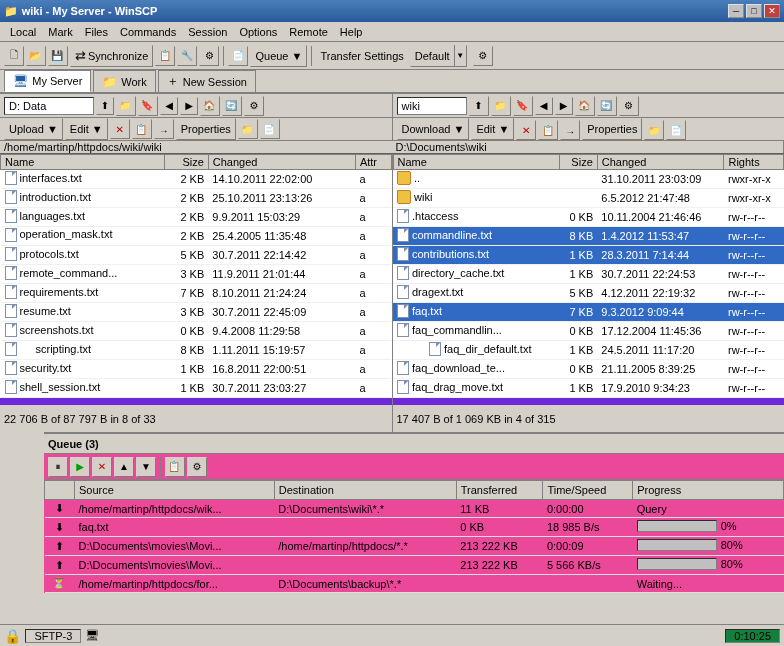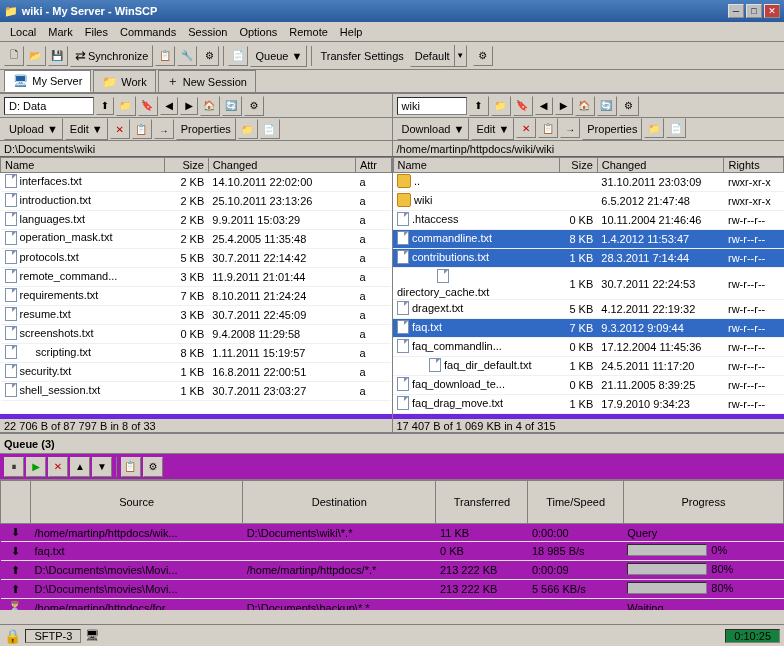--- a/index.html
+++ b/index.html
@@ -126,32 +126,33 @@
     }
     .file-table td {
       padding: 1px 4px;
       border-bottom: 1px solid #f0f0f0;
       white-space: nowrap;
       font-size: 11px;
     }
     .file-table tr.selected td { background: #316ac5; color: white; }
     .status-bar-panel {
       background: #d4d0c8;
-      height: 18px;
+      height: 34px;
       display: flex;
       align-items: center;
       padding: 0 4px;
       font-size: 10px;
-      border-top: 5px solid #6d28d9;
+      border-top: 7px solid #6d28d9;
     }
 
     
     .queue-area {
-      background: #a21caf;
+      background: #ec4899;
       border-top: 2px solid #808080;
+      margin-left: 44px;
     }
     .queue-header {
       background: #d4d0c8;
       height: 20px;
       display: flex;
       align-items: center;
       padding: 0 4px;
       font-weight: bold;
       border-bottom: 1px solid #808080;
       font-size: 11px;
@@ -164,22 +165,22 @@
       gap: 2px;
       border-bottom: 1px solid #808080;
     }
     .queue-table {
       width: 100%;
       border-collapse: collapse;
     }
     .queue-table th {
       background: #d4d0c8;
       border: 1px solid #808080;
-      padding: 15px 4px;
-      text-align: center;
+      padding: 3px 4px;
+      text-align: left;
       font-weight: normal;
       font-size: 11px;
     }
     .queue-table td {
       padding: 2px 4px;
       border-bottom: 1px solid #e0e0e0;
       font-size: 11px;
       white-space: nowrap;
     }
 
@@ -364,44 +365,44 @@
       <div class="sm-btn" style="color:#c00000;">✕</div>
       <div class="sm-btn">📋</div>
       <div class="sm-btn">→</div>
       <div class="tb-btn">
         <span>Properties</span>
       </div>
       <div class="sm-btn">📁</div>
       <div class="sm-btn">📄</div>
     </div>
 
-    <div style="flex:1; display:flex; align-items:flex-start; padding:0 4px; gap:2px;">
+    <div style="flex:1; display:flex; align-items:flex-end; padding:0 4px; gap:2px;">
       <div class="drop-btn">
         <span class="drop-btn-label">Download ▼</span>
       </div>
       <div class="drop-btn">
         <span class="drop-btn-label">Edit ▼</span>
       </div>
       <div class="sm-btn" style="color:#c00000;">✕</div>
       <div class="sm-btn">📋</div>
       <div class="sm-btn">→</div>
       <div class="tb-btn">
         <span>Properties</span>
       </div>
       <div class="sm-btn">📁</div>
       <div class="sm-btn">📄</div>
     </div>
   </div>
 
   <div style="display:flex; height:18px; background:#d4d0c8; border-bottom:1px solid #606060;">
+    <div style="flex:1; display:flex; align-items:center; padding:0 4px; font-size:11px;">
+      <span>/home/martinp/httpdocs/wiki/wiki</span>
+    </div>
     <div style="flex:1; display:flex; align-items:center; padding:0 4px; border-right:1px solid #808080; font-size:11px;">
       <span>D:\Documents\wiki</span>
-    </div>
-    <div style="flex:1; display:flex; align-items:center; padding:0 4px; font-size:11px;">
-      <span>/home/martinp/httpdocs/wiki/wiki</span>
     </div>
   </div>
 
   <div class="main-area" style="flex:1;">
 
     <div class="file-panel">
       <div class="file-list" style="overflow-y:auto;">
         <table class="file-table">
           <thead>
             <tr>
@@ -579,21 +580,21 @@
               <tr class="selected">
     <td><span style="display:inline-flex;align-items:center;gap:3px;">
                     <span class="icon-file"></span>
                     <span>contributions.txt</span>
                   </span></td>
     <td style="text-align:right;">1 KB</td>
     <td>28.3.2011 7:14:44</td>
     <td>rw-r--r--</td>
   </tr>
               <tr>
-    <td><span style="display:inline-flex;align-items:center;gap:3px;flex-direction:column;">
+    <td><span style="display:inline-flex;align-items:center;gap:3px;">
                     <span class="icon-file"></span>
                     <span>directory_cache.txt</span>
                   </span></td>
     <td style="text-align:right;">1 KB</td>
     <td>30.7.2011 22:24:53</td>
     <td>rw-r--r--</td>
   </tr>
               <tr>
     <td><span style="display:inline-flex;align-items:center;gap:3px;">
                     <span class="icon-file"></span>

